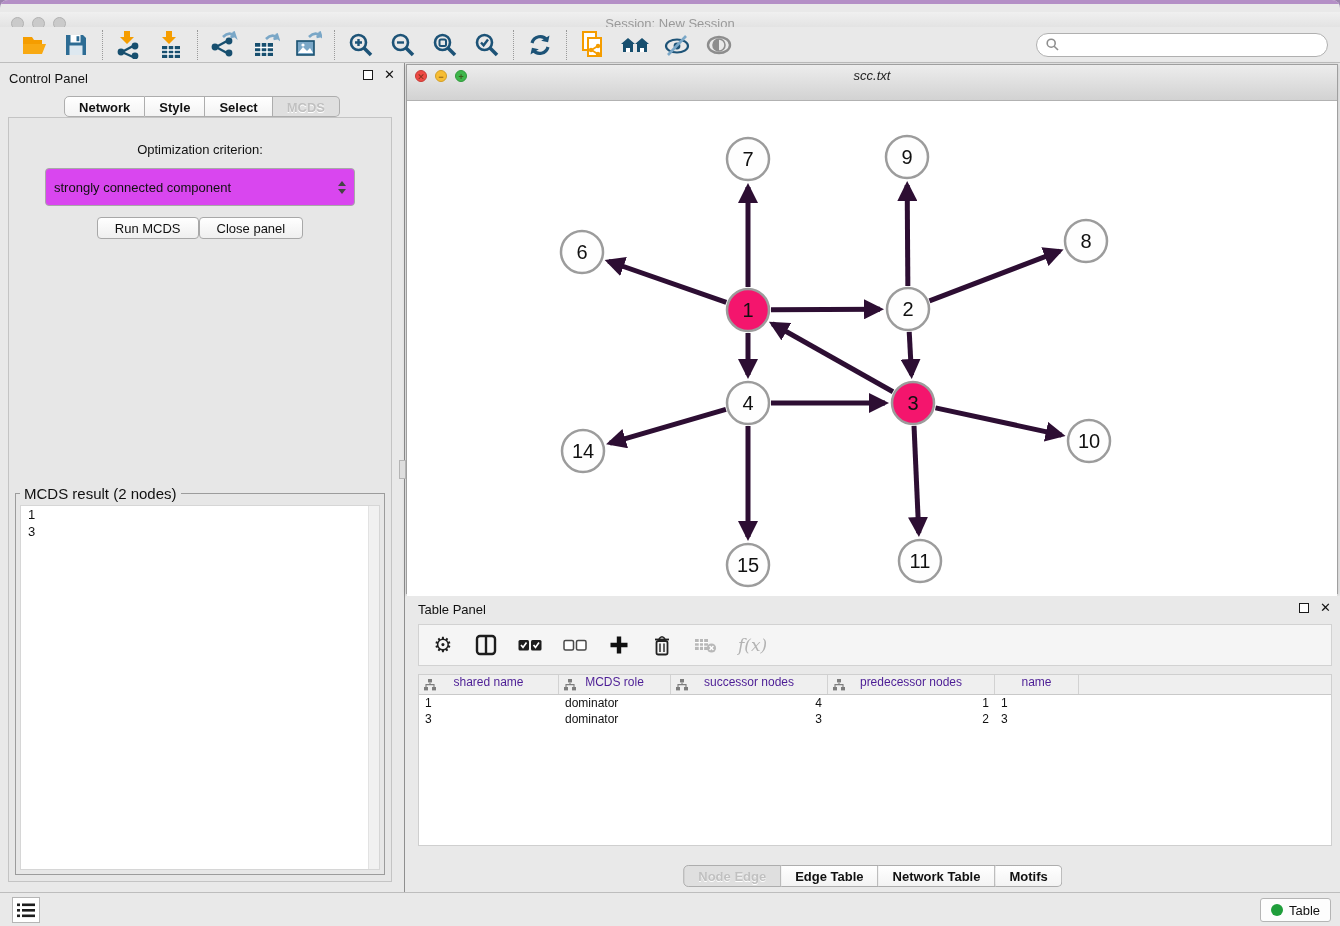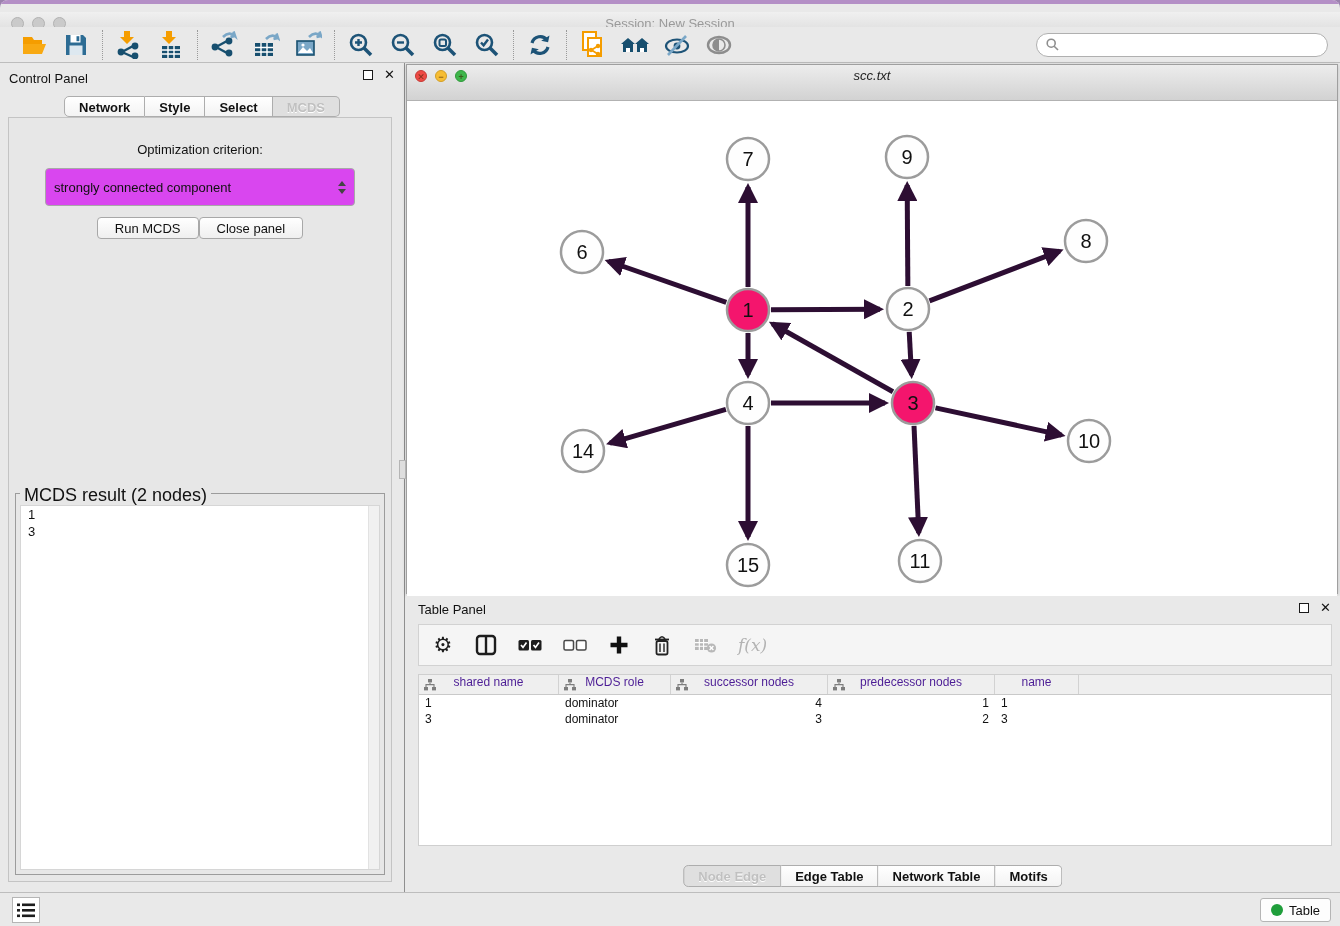--- a/index.html
+++ b/index.html
@@ -43,21 +43,21 @@
   .opt-label{margin-top:24px;text-align:center;font-size:13px;color:#111;}
   .dropdown{margin:11px auto 0;width:310px;height:38px;background:#d946ef;border:1px solid #a8a8a8;
     border-radius:4px;display:flex;align-items:center;padding:4px 8px;font-size:13px;color:#111;}
   .spinner{margin-left:auto;display:flex;flex-direction:column;gap:3px;align-items:center;}
   .spin-up{width:0;height:0;border-left:4px solid transparent;border-right:4px solid transparent;border-bottom:5px solid #444;}
   .spin-down{width:0;height:0;border-left:4px solid transparent;border-right:4px solid transparent;border-top:5px solid #444;}
   .btn-row{display:flex;justify-content:center;margin-top:11px;}
   .btn{height:22px;padding:0 17px;background:linear-gradient(#ffffff,#efefef);border:1px solid #a8a8a8;
     border-radius:4px;font-size:13px;color:#111;display:flex;align-items:center;}
   .result-fieldset{position:absolute;left:6px;right:6px;top:375px;bottom:6px;border:1px solid #9c9c9c;}
-  .result-legend{position:absolute;top:-9px;left:4px;background:#e7e7e7;padding:0 4px;font-size:18px;color:#111;}
+  .result-legend{position:absolute;top:-9px;left:4px;background:#e7e7e7;padding:0 4px;font-size:15px;color:#111;}
   .result-area{position:absolute;inset:11px 4px 4px 4px;background:#fff;border:1px solid #d6d6d6;overflow:hidden;}
   .result-line{font-size:13px;line-height:17px;padding-left:7px;color:#111;}
   .result-scroll{position:absolute;top:0;bottom:0;right:0;width:11px;background:#f1f1f1;border-left:1px solid #e2e2e2;}
   
   .net-window{position:absolute;left:406px;top:64px;width:932px;height:530px;background:#fff;
     border:1px solid #9f9f9f;box-shadow:0 1px 4px rgba(0,0,0,.18);}
   .net-titlebar{position:relative;height:36px;background:linear-gradient(#ededed,#d2d2d2);border-bottom:1px solid #b2b2b2;font-style:italic;}
   .net-traffic{position:absolute;left:8px;top:5px;display:flex;gap:8px;}
   .nt-dot{width:12px;height:12px;border-radius:50%;font-size:9px;line-height:12px;text-align:center;
     color:rgba(60,30,0,.6);font-weight:bold;}

